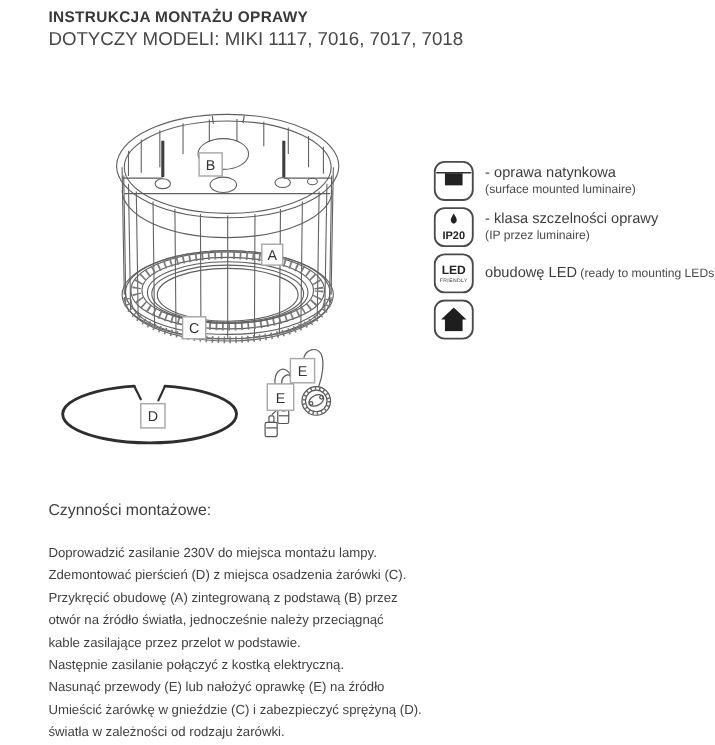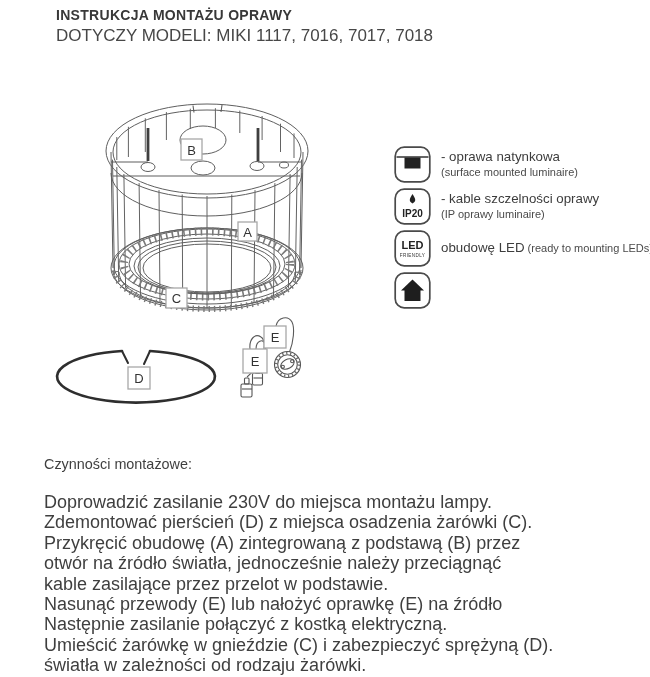--- a/index.html
+++ b/index.html
@@ -1,33 +1,33 @@
 <!DOCTYPE html>
 <html><head>
 <meta charset="utf-8">
 <style>
   html,body{margin:0;padding:0}
   body{width:650px;height:677px;background:#ffffff;position:relative;overflow:hidden;
        font-family:"Liberation Sans",sans-serif;color:#3c3c3c;}
-  .header{position:absolute;left:56px;top:7px}
+  .header{position:absolute;left:44px;top:7px}
   .title{font-size:14px;font-weight:bold;letter-spacing:.3px;color:#383838}
   .subtitle{font-size:17px;margin-top:3px;color:#474747}
 
   .diagram-svg{position:absolute;left:0;top:0;width:650px;height:677px}
 
   .legend{position:absolute;left:394px;top:146px;width:256px}
   .lrow{display:flex;align-items:center;margin-bottom:5px}
   .licon{flex:0 0 37px;height:37px}
   .ltext{margin-left:10px}
   .l1{font-size:13.3px;color:#3d3d3d;line-height:16px;white-space:nowrap}
   .l2{font-size:11px;color:#4a4a4a;line-height:14.5px;white-space:nowrap}
   .l2 .main{font-size:13.3px;color:#3d3d3d}
 
   .instr-head{position:absolute;left:44px;top:456px;font-size:14.4px;color:#3f3f3f}
-  .instr{position:absolute;left:44px;top:492px;font-size:18px;line-height:20.4px;color:#3f3f3f}
+  .instr{position:absolute;left:44px;top:492px;font-size:12px;line-height:20.4px;color:#3f3f3f}
 
   svg{display:block}
   .wire{stroke:#5a5a5a;fill:none;stroke-width:1.1}
   .thin{stroke:#636363;fill:none;stroke-width:1}
   .lbl-box{fill:#ffffff;stroke:#a8a8a8;stroke-width:1.3}
   .lbl-txt{font-family:"Liberation Sans",sans-serif;font-size:13px;fill:#333;font-weight:500}
 </style>
 </head>
 <body>
 
@@ -138,22 +138,22 @@
   </div>
 
 
   <div class="lrow">
     <svg class="licon" viewBox="0 0 37 37">
       <rect x="1.2" y="1.2" width="34.6" height="34.6" rx="9" fill="none" stroke="#4a4a4a" stroke-width="1.7"></rect>
       <path d="M18.5 6 C21.6 11 22.6 13 18.5 15.5 C14.4 13 15.4 11 18.5 6 Z" fill="#222"></path>
       <text x="18.5" y="29" text-anchor="middle" font-family="Liberation Sans, sans-serif" font-size="10" font-weight="bold" fill="#222">IP20</text>
     </svg>
     <div class="ltext">
-      <div class="l1">- kable szczelności oprawy</div>
-      <div class="l2">(IP oprawy luminaire)</div>
+      <div class="l1">- klasa szczelności oprawy</div>
+      <div class="l2">(IP przez luminaire)</div>
     </div>
   </div>
 
   <div class="lrow">
     <svg class="licon" viewBox="0 0 37 37">
       <rect x="1.2" y="1.2" width="34.6" height="34.6" rx="9" fill="none" stroke="#4a4a4a" stroke-width="1.7"></rect>
       <text x="18.5" y="19" text-anchor="middle" font-family="Liberation Sans, sans-serif" font-size="11" font-weight="bold" fill="#222">LED</text>
       <text x="18.5" y="26.5" text-anchor="middle" font-family="Liberation Sans, sans-serif" font-size="4.6" letter-spacing="0.4" fill="#333">FRIENDLY</text>
     </svg>
     <div class="ltext">
@@ -171,17 +171,17 @@
 
 </div>
 
 <div class="instr-head">Czynności montażowe:</div>
 <div class="instr">
   <div>Doprowadzić zasilanie 230V do miejsca montażu lampy.</div>
   <div>Zdemontować pierścień (D) z miejsca osadzenia żarówki (C).</div>
   <div>Przykręcić obudowę (A) zintegrowaną z podstawą (B) przez</div>
   <div>otwór na źródło światła, jednocześnie należy przeciągnąć</div>
   <div>kable zasilające przez przelot w podstawie.</div>
+  <div>Następnie zasilanie połączyć z kostką elektryczną.</div>
   <div>Nasunąć przewody (E) lub nałożyć oprawkę (E) na źródło</div>
-  <div>Następnie zasilanie połączyć z kostką elektryczną.</div>
   <div>Umieścić żarówkę w gnieździe (C) i zabezpieczyć sprężyną (D).</div>
   <div>światła w zależności od rodzaju żarówki.</div>
 </div>
 
 </body></html>

